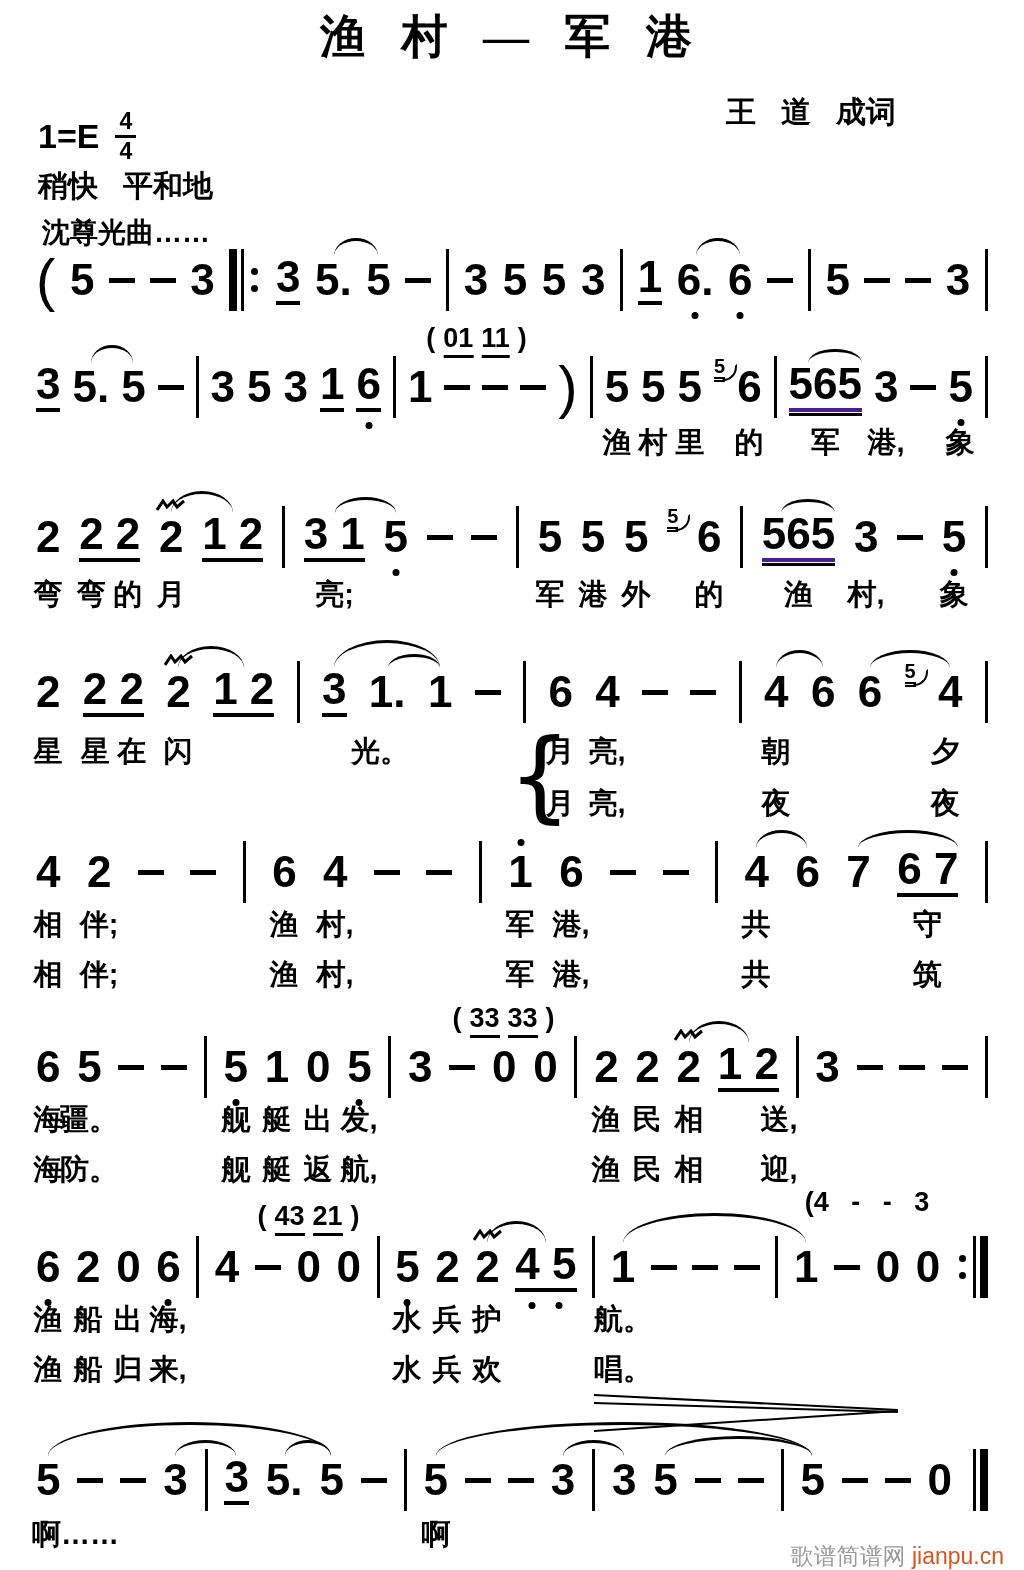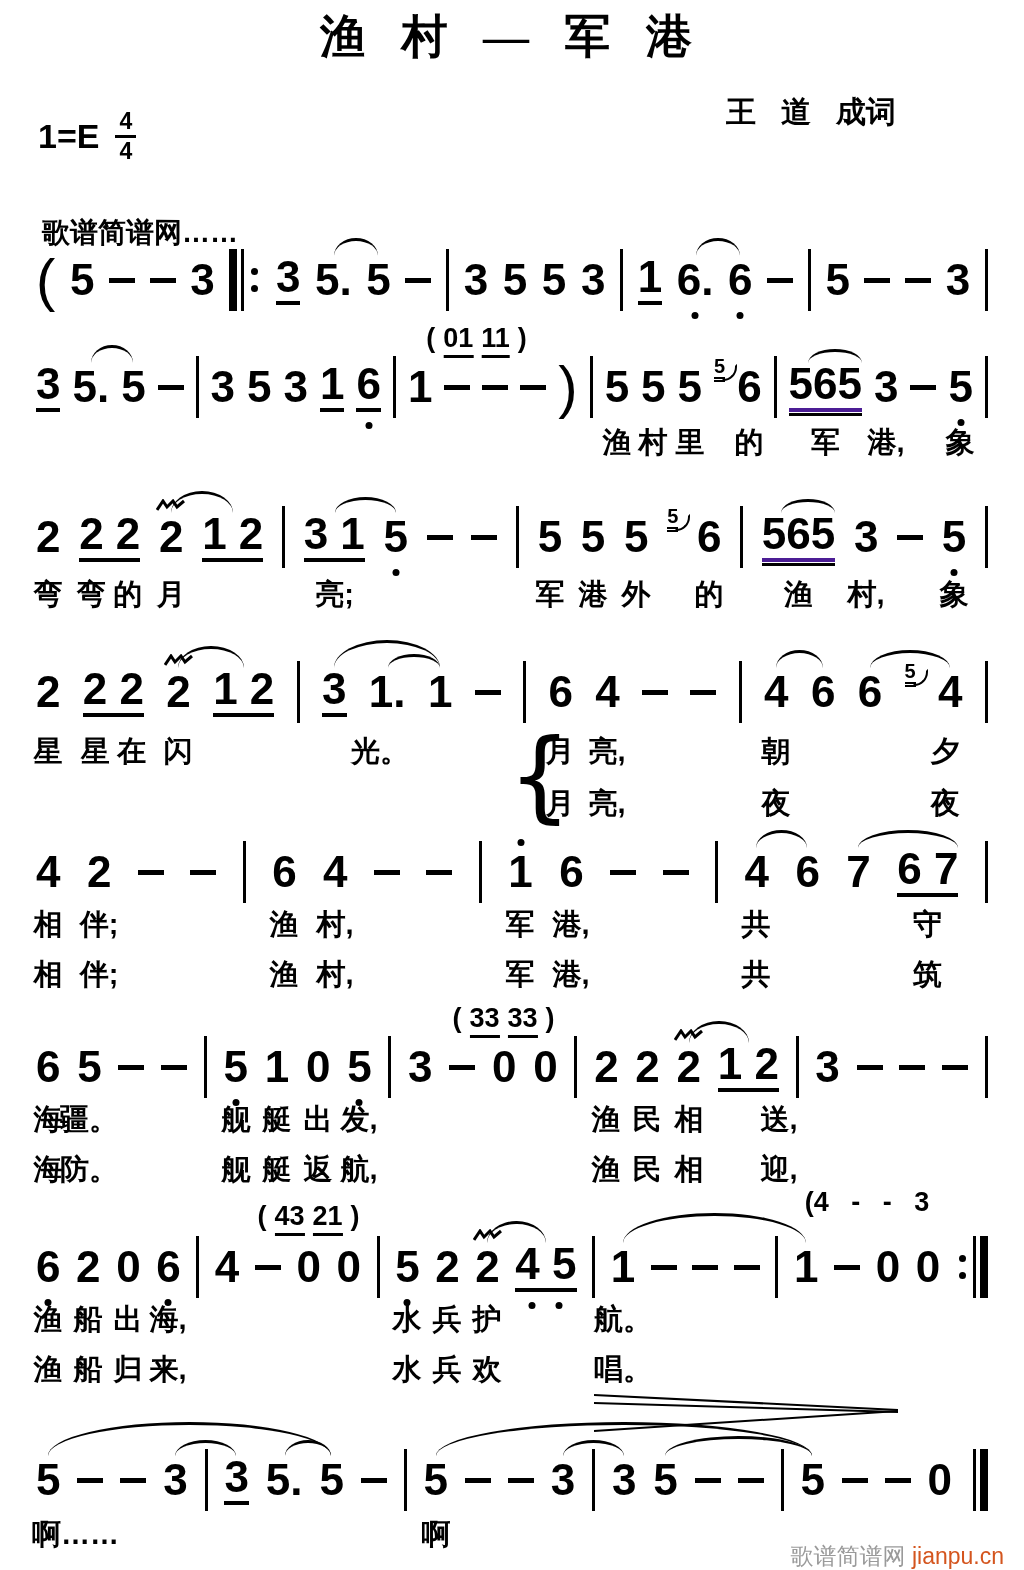--- a/index.html
+++ b/index.html
@@ -64,21 +64,22 @@
 <div class="page">
   <div class="title">渔 村 — 军 港</div>
   <div class="credit1">王   道   成词</div>
   <div class="keyrow">
     <span>1=E</span>
     <span class="ts">
       <span class="t">4</span>
       <span class="b">4</span>
     </span>
   </div>
-  <div class="intro">歌谱简谱网……</div>
+  <div class="tempo">稍快   平和地</div>
+  <div class="intro">沈尊光曲……</div>
 
   <div id="score">
       <div class="sys" style="top: 248px;">
         <div class="notes">
           <div class="paren">(</div>
           <div class="tok">
             <span class="body">5</span>
           </div>
           <div class="dash"></div>
           <div class="dash"></div>

